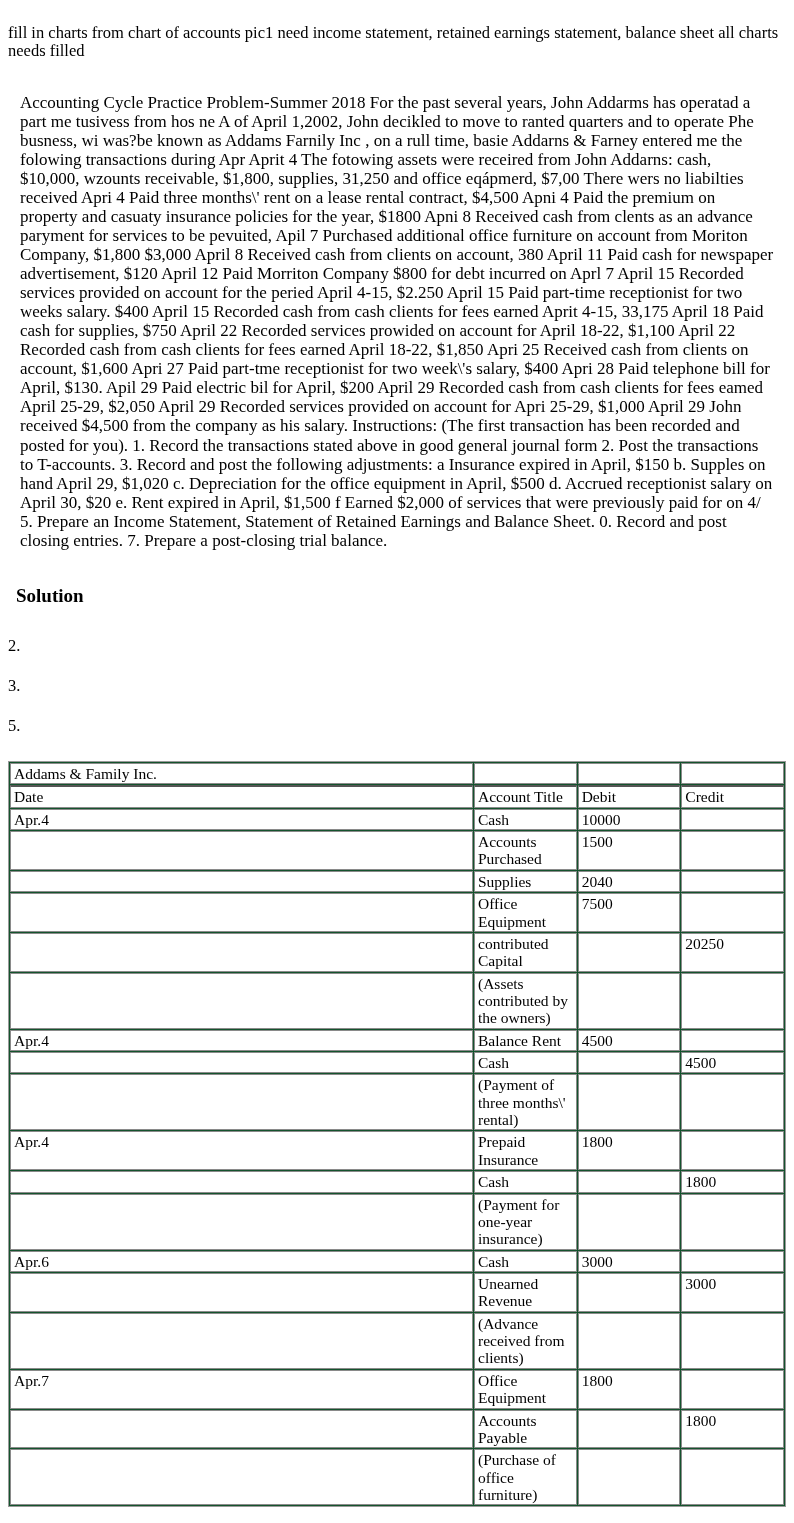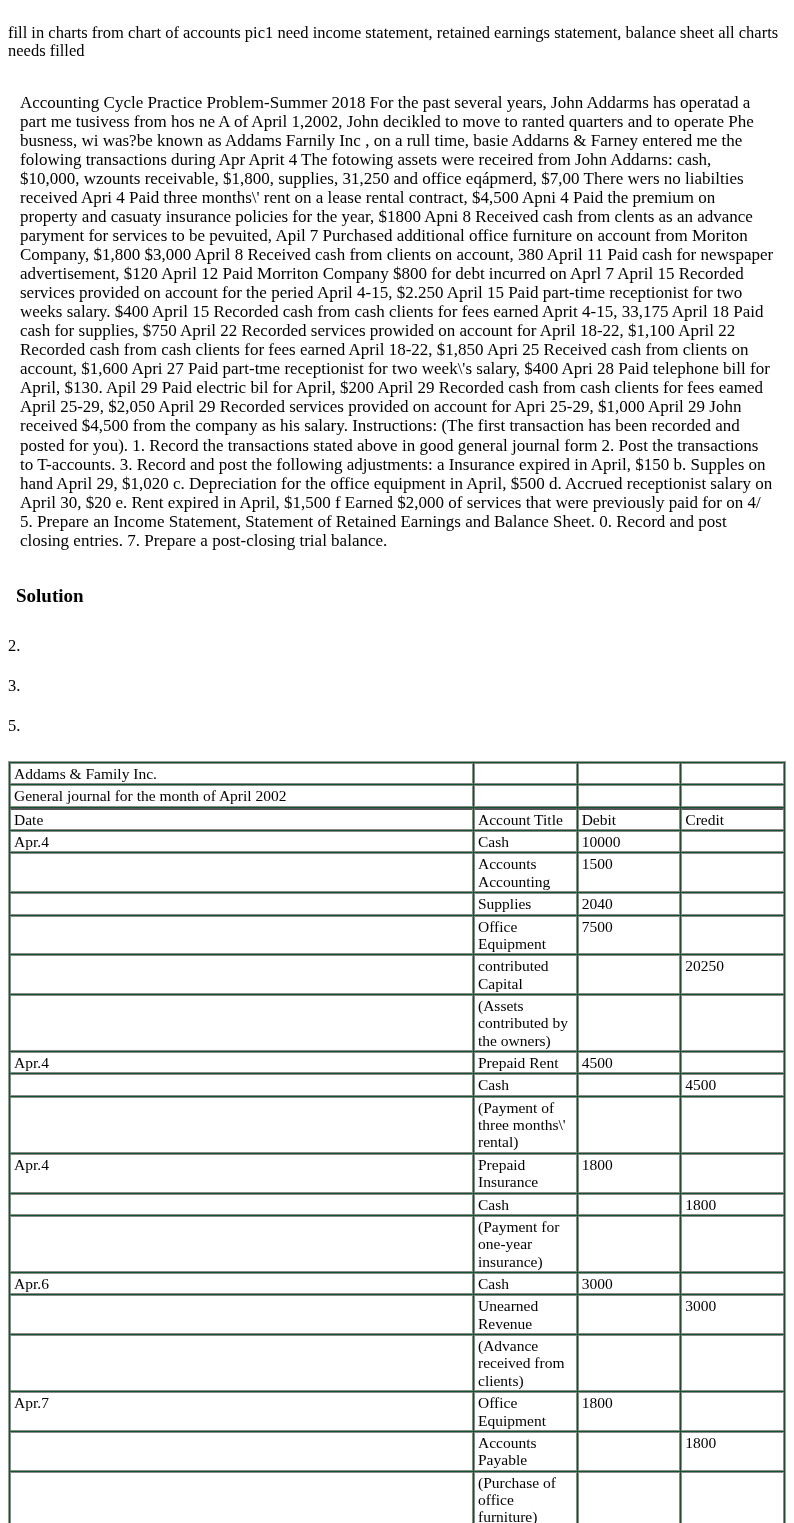--- a/index.html
+++ b/index.html
@@ -112,43 +112,37 @@
     <table class="journal">
       <tbody>
 
         <tr class="title-row">
           <td class="c-date">Addams &amp; Family Inc.</td>
           <td class="nb"></td>
           <td class="nb"></td>
           <td class="nb"></td>
         </tr>
 
-        <tr class="title-row">
-          <td class="c-date">General journal for the month of April 2002</td>
-          <td class="nb"></td>
-          <td class="nb"></td>
-          <td class="nb"></td>
-        </tr>
 
         <tr class="head-row">
           <td class="c-date">Date</td>
           <td class="c-acct">Account Title</td>
           <td class="c-debit">Debit</td>
           <td class="c-credit">Credit</td>
         </tr>
 
         <tr>
           <td class="c-date">Apr.4</td>
           <td class="c-acct">Cash</td>
           <td class="c-debit">10000</td>
           <td class="c-credit"></td>
         </tr>
         <tr>
           <td class="c-date"></td>
-          <td class="c-acct">Accounts Accounting</td>
+          <td class="c-acct">Accounts Purchased</td>
           <td class="c-debit">1500</td>
           <td class="c-credit"></td>
         </tr>
         <tr>
           <td class="c-date"></td>
           <td class="c-acct">Supplies</td>
           <td class="c-debit">2040</td>
           <td class="c-credit"></td>
         </tr>
         <tr>
@@ -164,21 +158,21 @@
           <td class="c-credit">20250</td>
         </tr>
         <tr>
           <td class="c-date"></td>
           <td class="c-acct">(Assets contributed by the owners)</td>
           <td class="c-debit"></td>
           <td class="c-credit"></td>
         </tr>
         <tr>
           <td class="c-date">Apr.4</td>
-          <td class="c-acct">Prepaid Rent</td>
+          <td class="c-acct">Balance Rent</td>
           <td class="c-debit">4500</td>
           <td class="c-credit"></td>
         </tr>
         <tr>
           <td class="c-date"></td>
           <td class="c-acct">Cash</td>
           <td class="c-debit"></td>
           <td class="c-credit">4500</td>
         </tr>
         <tr>

